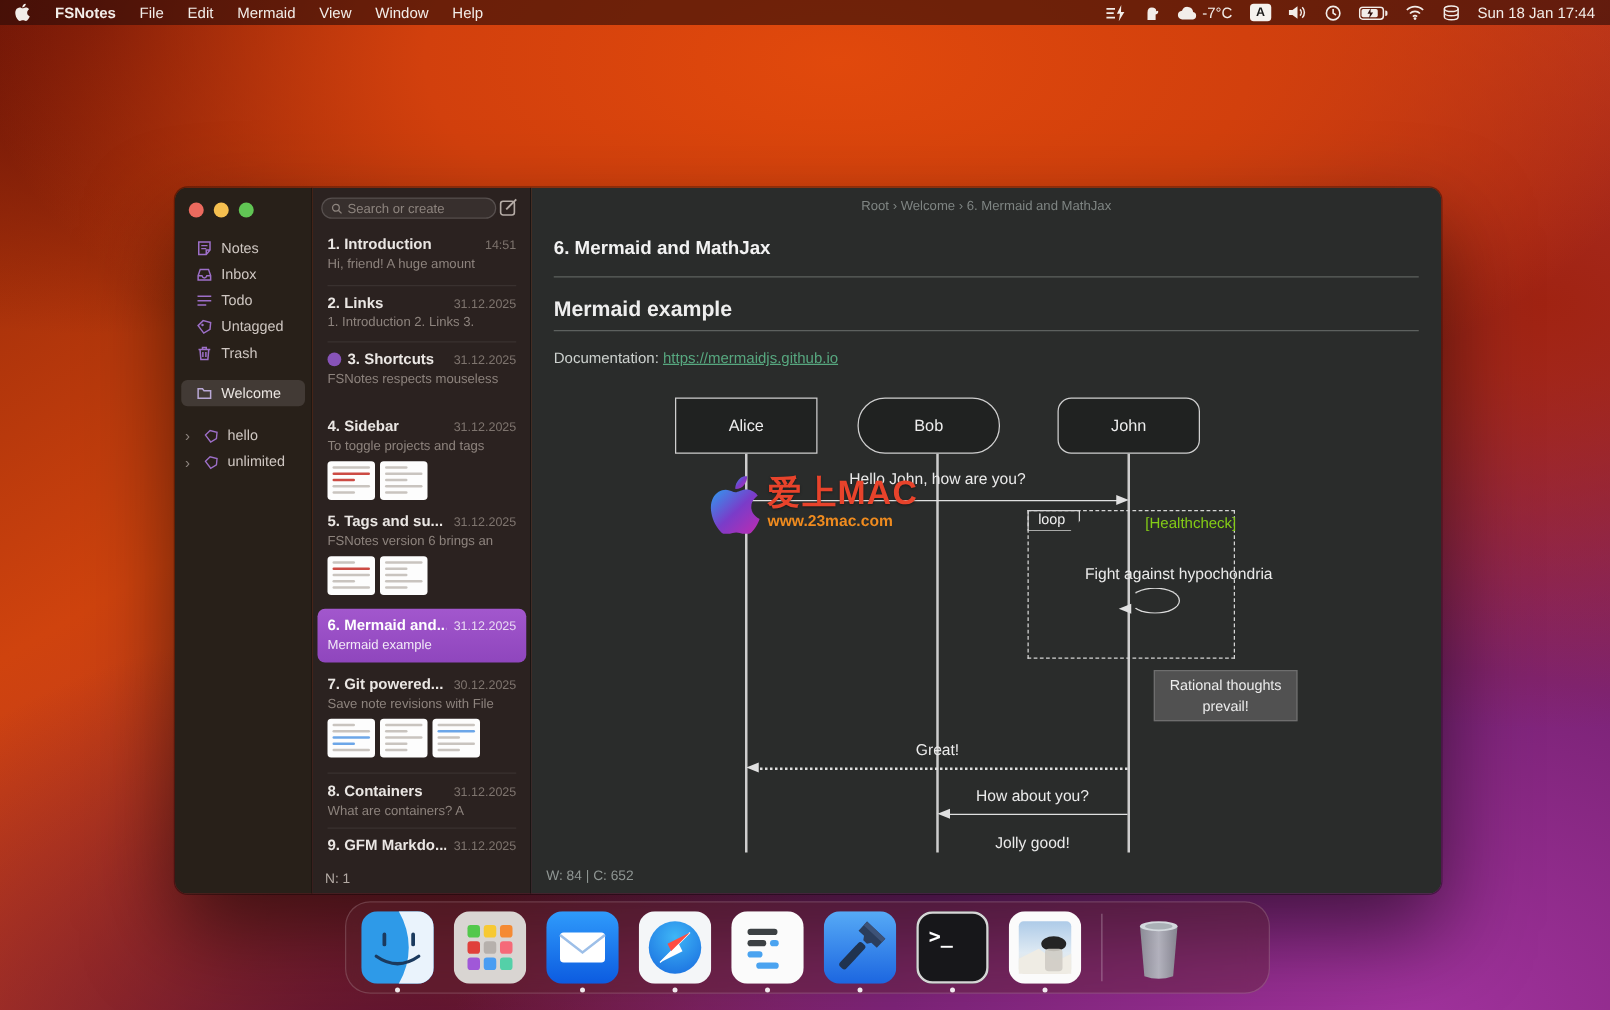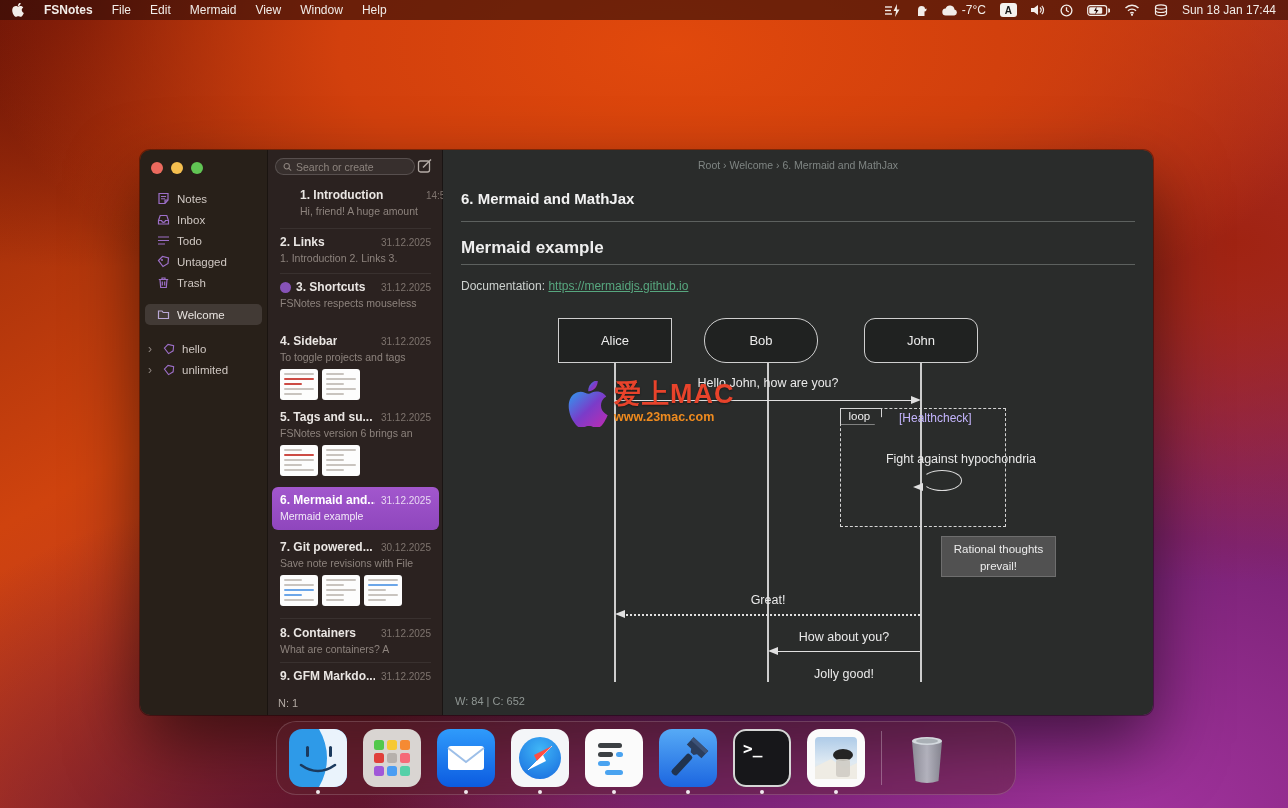--- a/index.html
+++ b/index.html
@@ -44,21 +44,21 @@
     letter-spacing:0.5px; text-shadow:0 2px 10px rgba(90,20,0,0.25); z-index:5;
   }
 
   
   .window {
     position:absolute; left:140px; top:150px; width:1013px; height:565px;
     border-radius:10px; overflow:hidden; display:flex; z-index:10;
     box-shadow:0 30px 70px rgba(0,0,0,0.55), 0 0 0 1px rgba(0,0,0,0.35);
   }
   .pane-sidebar {
-    width:128px; background:#282019; position:relative; flex:none;
+    width:110px; background:#282019; position:relative; flex:none;
     border-right:1px solid rgba(0,0,0,0.35);
   }
   .pane-list {
     width:175px; background:#2b2220; position:relative; flex:none;
     border-right:1px solid rgba(0,0,0,0.4);
   }
   .pane-editor { flex:1; background:#2a2c2b; position:relative; }
 
   
   .lights { position:absolute; top:12px; left:11px; display:flex; gap:8px; }
@@ -134,21 +134,21 @@
   .arrow.dashed { border-top:2px dotted #e0e0e0; }
   .ah { position:absolute; width:0; height:0; }
   .ah.right { border-left:10px solid #e0e0e0; border-top:4.5px solid transparent; border-bottom:4.5px solid transparent; }
   .ah.left { border-right:10px solid #e0e0e0; border-top:4.5px solid transparent; border-bottom:4.5px solid transparent; }
   .loopbox { position:absolute; left:397px; top:258px; width:166px; height:119px; border:1.5px dashed #d5d5d5; }
   .looplabel {
     position:absolute; top:-1.5px; left:-1.5px; border:1.5px solid #d5d5d5;
     font-size:11.5px; padding:1px 11px 2px 8px; color:#efefef;
     clip-path:polygon(0 0,100% 0,100% 52%,82% 100%,0 100%);
   }
-  .loopcond { position:absolute; top:2px; left:58px; width:108px; text-align:left; font-size:12px; color:#c4b5fd; }
+  .loopcond { position:absolute; top:2px; left:58px; width:108px; text-align:right; font-size:12px; color:#84cc16; }
   .selfloop {
     position:absolute; left:479px; top:320px; width:40px; height:21px;
     border:1.5px solid #dcdcdc; border-radius:50%; border-left-color:transparent;
   }
   .notebox {
     position:absolute; left:498px; top:386px; width:115px; height:41px;
     background:#515151; border:1px solid #6e6e6e; color:#ececec;
     font-size:11.5px; line-height:1.45; text-align:center; padding-top:4px;
   }
 
@@ -349,21 +349,21 @@
           </svg>
         <input class="search-input" placeholder="Search or create" style="">
       </div>
       <span class="compose">
         <svg width="16" height="16" viewBox="0 0 16 16">
             <rect x="1.5" y="3" width="11" height="11" rx="2" fill="none" stroke="#b5aca6" stroke-width="1.3"></rect>
             <line x1="6" y1="9.5" x2="14" y2="1.5" stroke="#b5aca6" stroke-width="1.5"></line>
           </svg>
       </span>
 
-      <div class="nitem" style="top:38px;margin-left:20px;">
+      <div class="nitem" style="top:38px;">
         <div class="nrow">
             <span class="ntitle">1. Introduction</span>
             <span class="ndate">14:51</span>
           </div>
         <div class="nsub">Hi, friend! A huge amount</div>
       </div>
       <div class="ndiv" style="top:78px;"></div>
 
       <div class="nitem" style="top:85px;">
         <div class="nrow">

